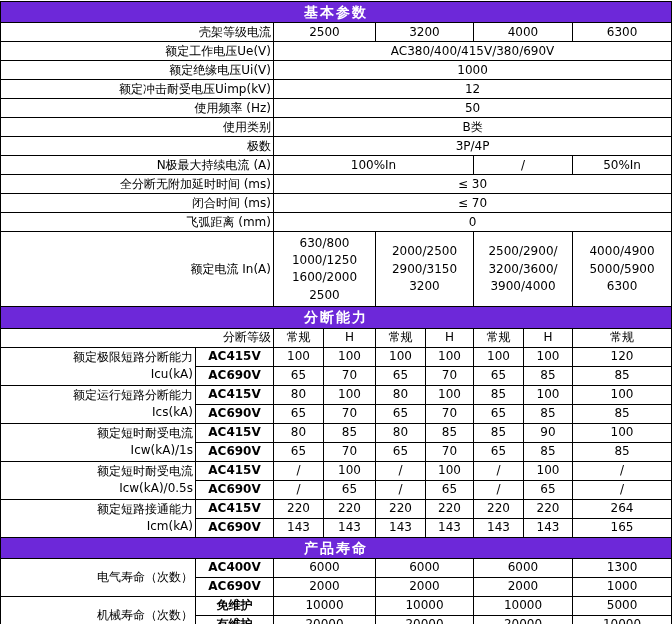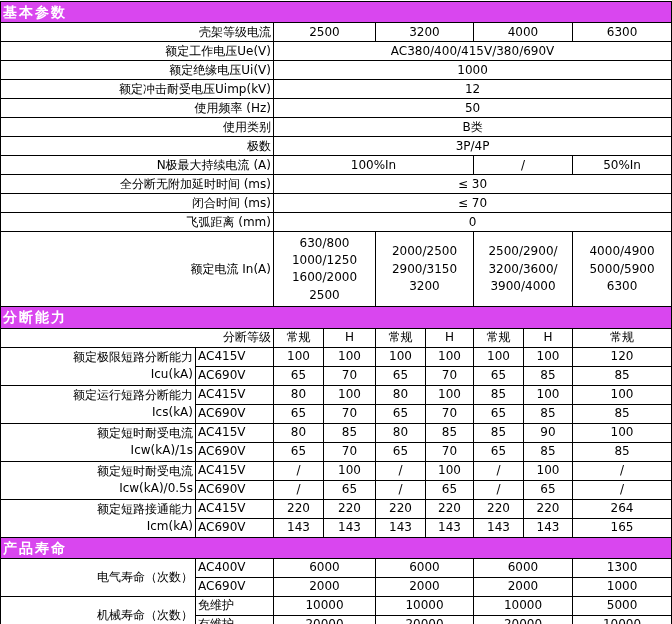--- a/index.html
+++ b/index.html
@@ -21,32 +21,35 @@
   }
   table.spec td {
     border: 1px solid #000000;
     padding: 0 2px;
     white-space: pre-line;
     line-height: 1.45;
     vertical-align: middle;
     overflow: hidden;
   }
   td.section {
-    background: #d946ef;
+    background: #6d28d9;
     color: #ffffff;
     font-weight: bold;
     font-size: 14px;
+    text-align: center;
     letter-spacing: 2px;
     padding: 1px 0;
   }
   td.label {
     text-align: right;
     padding-left: 4px;
   }
   td.sublabel {
+    text-align: center;
+    font-weight: bold;
   }
   td.data {
     text-align: center;
   }
   tr { height: 19px; }
   tr.tall { height: 75px; }
 </style>
 </head>
 <body>
 

